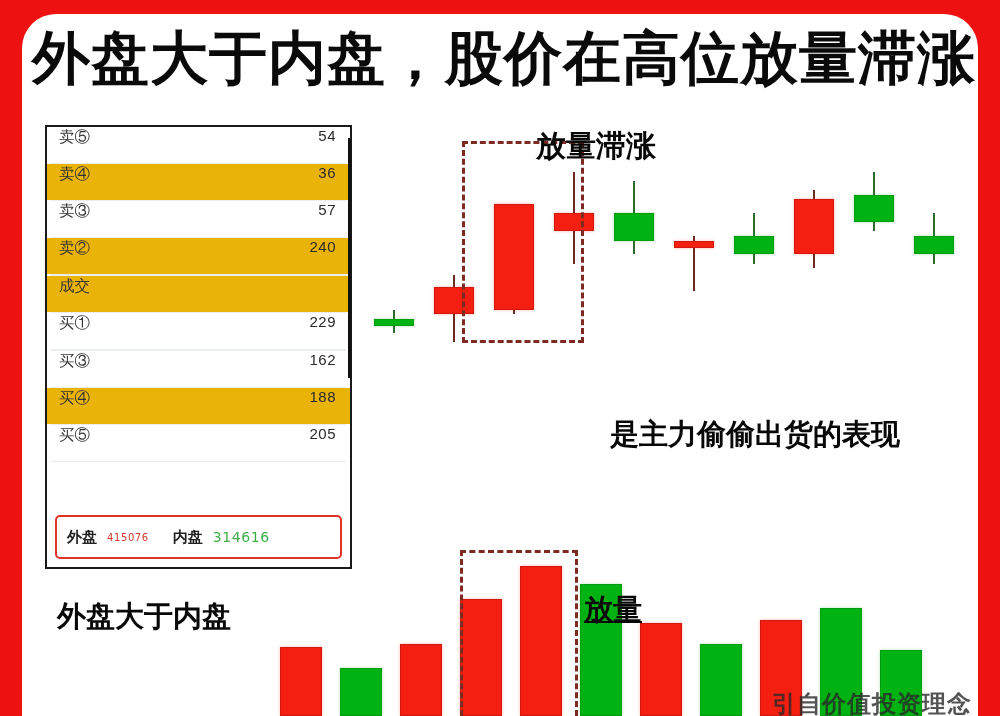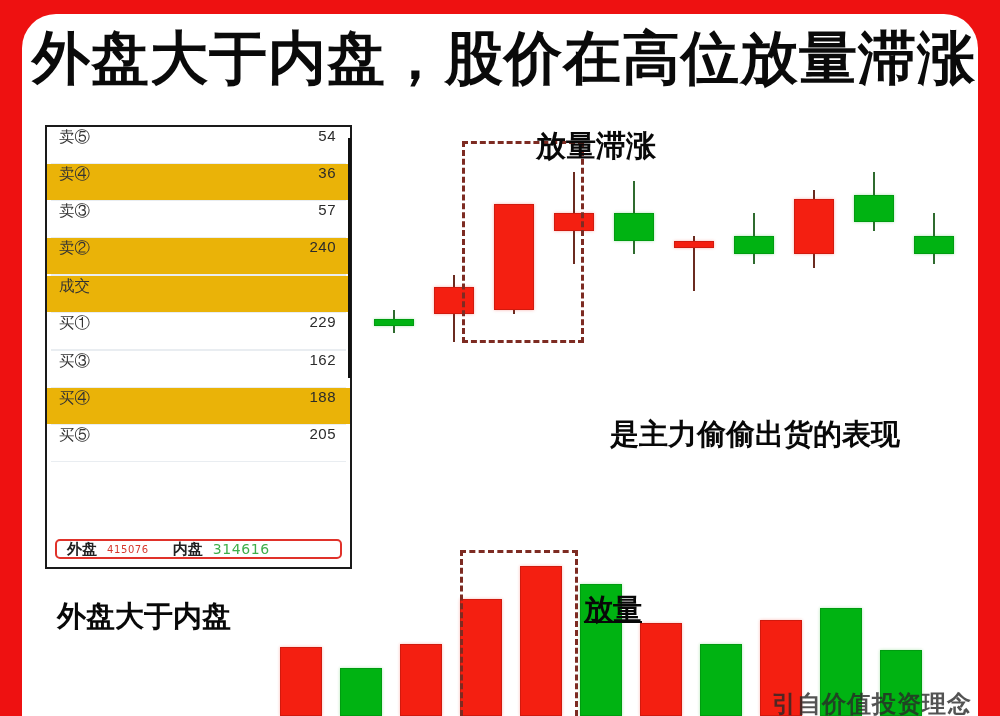--- a/index.html
+++ b/index.html
@@ -52,21 +52,21 @@
     color:#3a3a3a;
     font-family:Liberation Sans, sans-serif;
   }
   .ob-row.alt{background:#eab308;}
   .ob-label{flex:0 0 auto;font-size:15.5px;color:#333;}
   .ob-val{margin-left:auto;font-size:15px;color:#2b2b2b;letter-spacing:.5px;}
   .ob-sep{height:1px;background:#e9edf1;margin:0 4px;}
 
   #ob-footer{
     position:absolute;left:8px;right:8px;bottom:8px;
-    height:20px;
+    height:44px;
     border:2px solid #e0322a;
     border-radius:5px;
     display:flex;align-items:center;
     padding:0 10px;
     box-sizing:border-box;
     background:#ffffff;
   }
   #ob-footer .fl{font-size:15px;color:#222;font-weight:bold;}
   #ob-footer .fv-out{font-size:10px;color:#d6372c;margin-left:10px;letter-spacing:.6px;}
   #ob-footer .fv-in{font-size:14px;color:#3fae4a;margin-left:10px;letter-spacing:.6px;}

